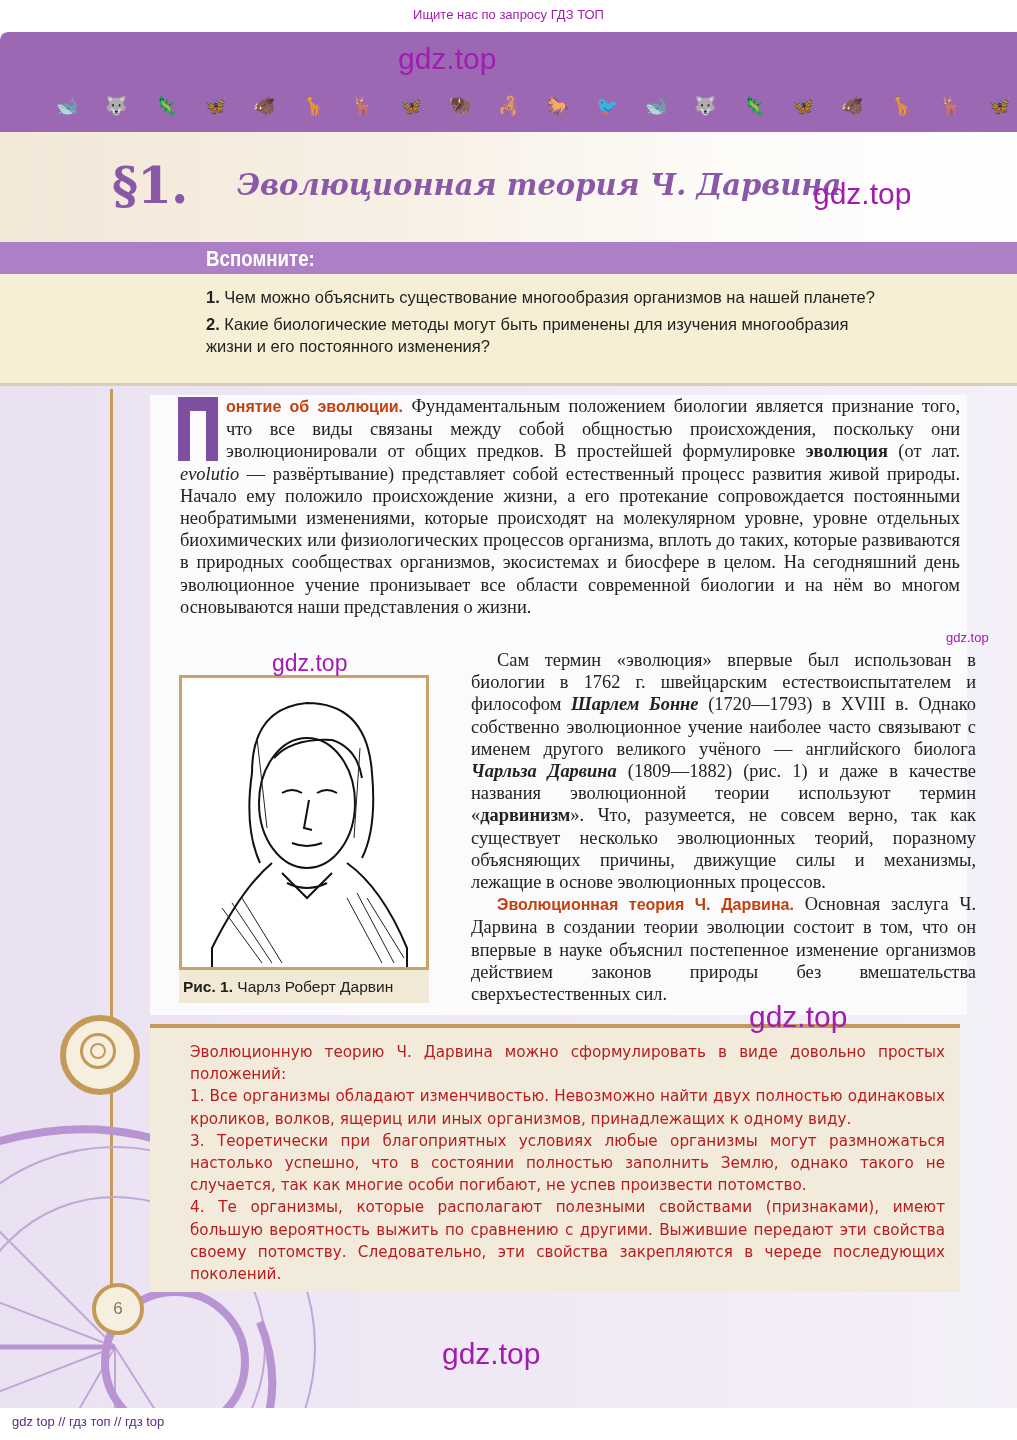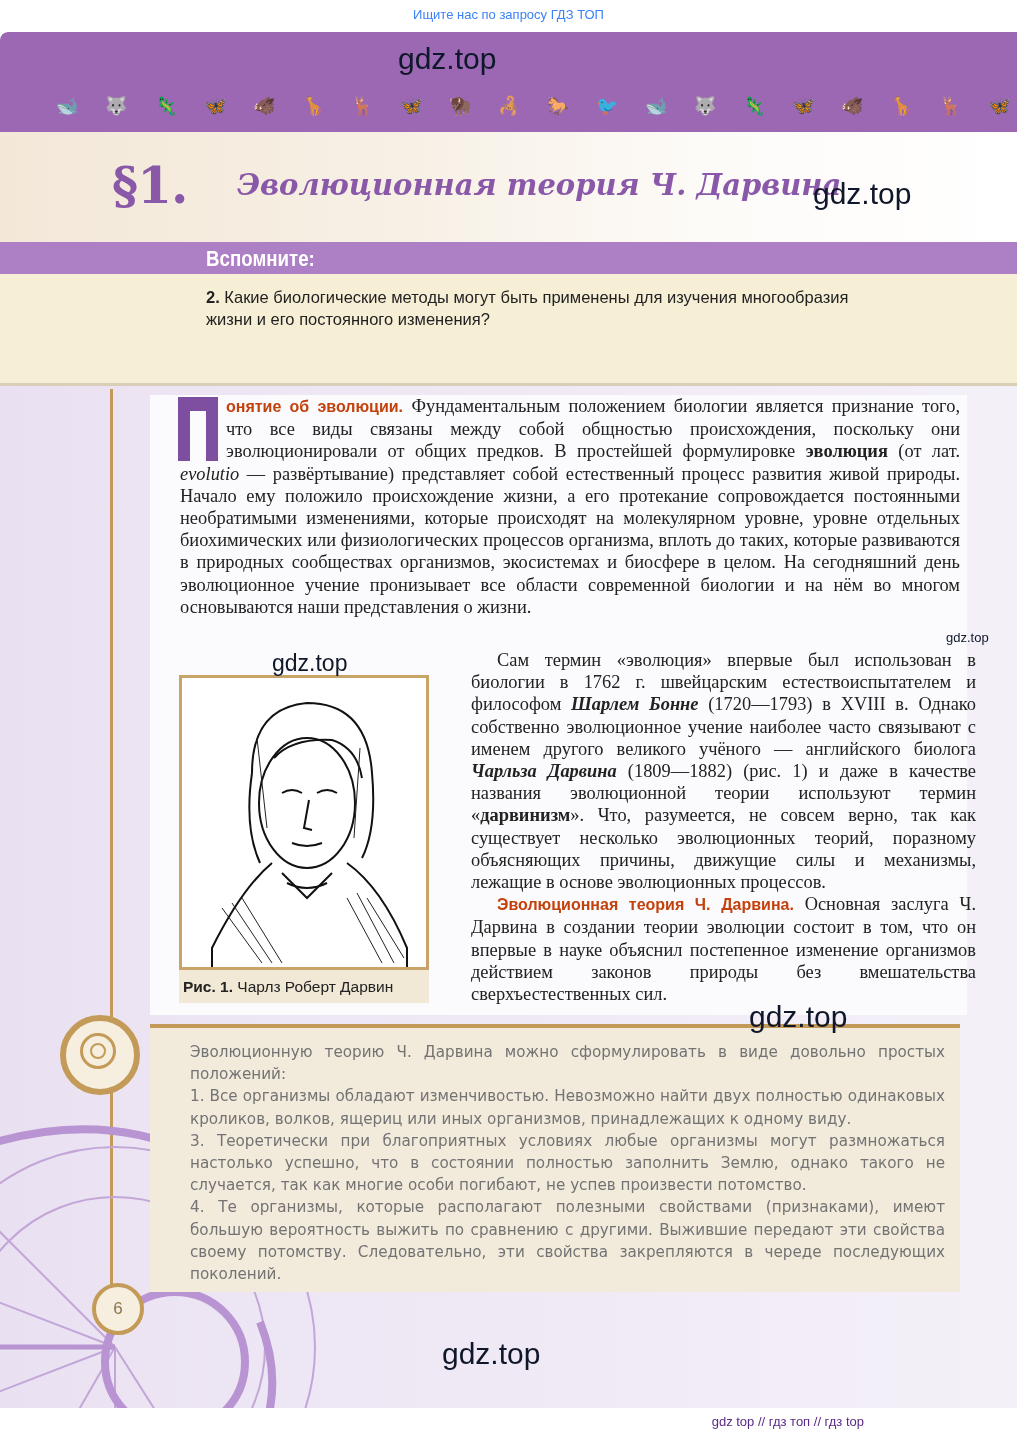--- a/index.html
+++ b/index.html
@@ -1,20 +1,20 @@
 <!DOCTYPE html>
 <html><head>
   <meta charset="utf-8">
   <style>
     * { box-sizing: border-box; margin: 0; padding: 0; }
     html, body { width: 1017px; height: 1440px; background: #ffffff; overflow: hidden; }
     body { position: relative; font-family: "DejaVu Sans", sans-serif; }
 
     .top-banner { position: absolute; top: 7px; left: 0; width: 1017px; text-align: center;
-      font-family: "Liberation Sans", sans-serif; font-size: 13px; color: #3b82f6; }
+      font-family: "Liberation Sans", sans-serif; font-size: 13px; color: #a21caf; }
 
     .page { position: absolute; top: 32px; left: 0; width: 1017px; height: 1376px; overflow: hidden;
       background: linear-gradient(90deg, #e9e0f1 0%, #ece4f3 14%, #f4f0f8 100%); border-top-left-radius: 8px; }
 
     .header-band { position: absolute; top: 0; left: 0; width: 1017px; height: 100px; background: #9c68b3;
       border-top-left-radius: 8px; }
     .animal-row { position: absolute; top: 63px; left: 54px; width: 960px; display: flex; justify-content: space-between; }
     .animal { color: #ffffff; font-size: 18px; line-height: 22px; width: 28px; text-align: center; opacity: 0.95; }
 
     .title-band { position: absolute; top: 100px; left: 0; width: 1017px; height: 110px;
@@ -49,39 +49,39 @@
     .fig-caption { position: absolute; top: 295px; left: 0; width: 250px; height: 33px; background: #f1e8d5;
       font-family: "Liberation Sans", sans-serif; font-size: 15.5px; line-height: 33px; padding-left: 4px; color: #222; }
     .fig-caption b { font-weight: bold; }
 
     .right-text { position: absolute; top: 649px; left: 465px; width: 505px; margin-left: 6px; }
     .right-text p { text-indent: 26px; }
 
     .summary-box { position: absolute; top: 1024px; left: 150px; width: 810px; height: 268px; background: #f2ebdc;
       border-top: 4px solid #c49a58; }
     .summary-text { position: absolute; top: 13px; left: 40px; width: 755px; font-family: "DejaVu Sans", sans-serif;
-      font-size: 15.2px; line-height: 22.2px; color: #737373; text-align: justify; }
+      font-size: 15.2px; line-height: 22.2px; color: #b91c1c; text-align: justify; }
 
     .scroll-snail { position: absolute; top: 1015px; left: 60px; width: 80px; height: 80px; border-radius: 50%;
       border: 6px solid #c49a58; background: #f6efe0; }
     .scroll-inner { position: absolute; top: 12px; left: 14px; width: 36px; height: 36px; border-radius: 50%;
       border: 3px solid #c49a58; }
     .scroll-inner2 { position: absolute; top: 7px; left: 7px; width: 16px; height: 16px; border-radius: 50%;
       border: 2px solid #c49a58; }
     .page-num { position: absolute; top: 1283px; left: 92px; width: 52px; height: 52px; border-radius: 50%;
       border: 4px solid #c49a58; background: #f6efe0; text-align: center; line-height: 44px;
       font-family: "Liberation Sans", sans-serif; font-size: 17px; color: #8a7550; }
 
     .spiral-deco { position: absolute; left: -40px; top: 1060px; width: 480px; height: 420px; }
 
-    .wm { position: absolute; font-family: "Liberation Sans", sans-serif; color: #0f172a; }
+    .wm { position: absolute; font-family: "Liberation Sans", sans-serif; color: #a21caf; }
     .wm-big { font-size: 30px; }
     .wm-small { font-size: 13px; }
 
-    .footer { position: absolute; top: 1414px; left: 0; width: 864px; text-align: right;
+    .footer { position: absolute; top: 1414px; left: 0; width: 864px; text-align: left;
       font-family: "Liberation Sans", sans-serif; font-size: 13px; color: #5b2a86; padding-left: 12px; }
   </style>
 </head>
 <body>
 
 <div class="top-banner">Ищите нас по запросу ГДЗ ТОП</div>
 
 <div class="page">
   <div class="header-band">
     <div class="animal-row">
@@ -111,20 +111,21 @@
   <div class="title-band">
     <div class="title-sect">§1.</div>
     <div class="title-text">Эволюционная теория Ч. Дарвина</div>
   </div>
 
   <div class="recall-head">
     <div class="recall-head-label">Вспомните:</div>
   </div>
   <div class="recall-body">
     <div class="recall-list">
+      <p><b>1.</b> <span>Чем можно объяснить существование многообразия организмов на нашей планете?</span></p>
       <p><b>2.</b> <span>Какие биологические методы могут быть применены для изучения многообразия жизни и его постоянного изменения?</span></p>
     </div>
   </div>
 
   <div class="gold-line-v"></div>
 
   <svg class="spiral-deco" viewBox="0 0 480 420">
     <g fill="none" stroke="#c3a6d8" stroke-width="2">
       <circle cx="155" cy="255" r="200"></circle>
       <circle cx="155" cy="255" r="150"></circle>

